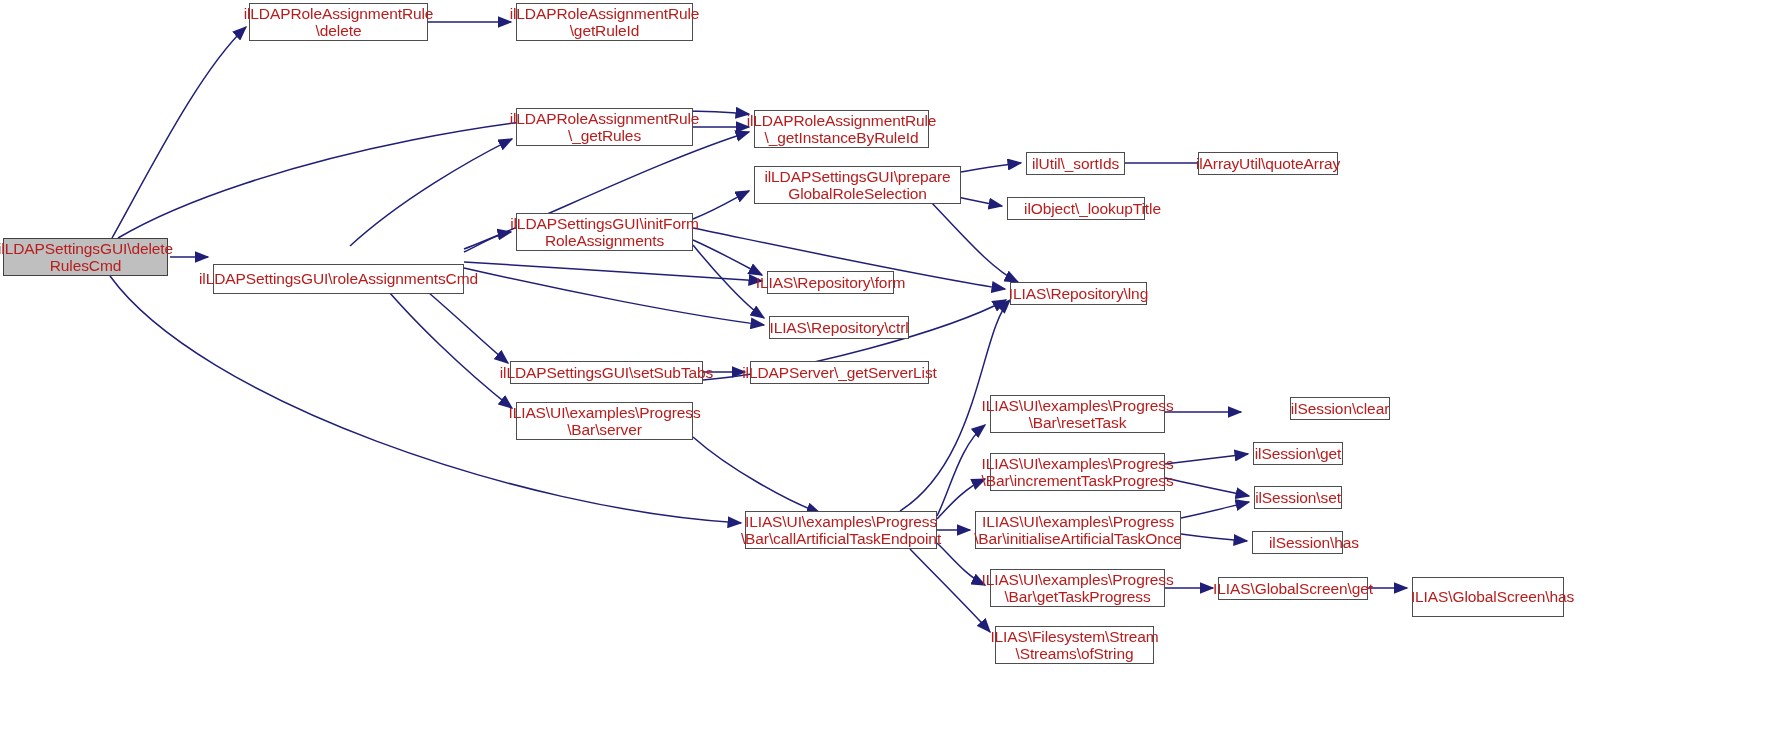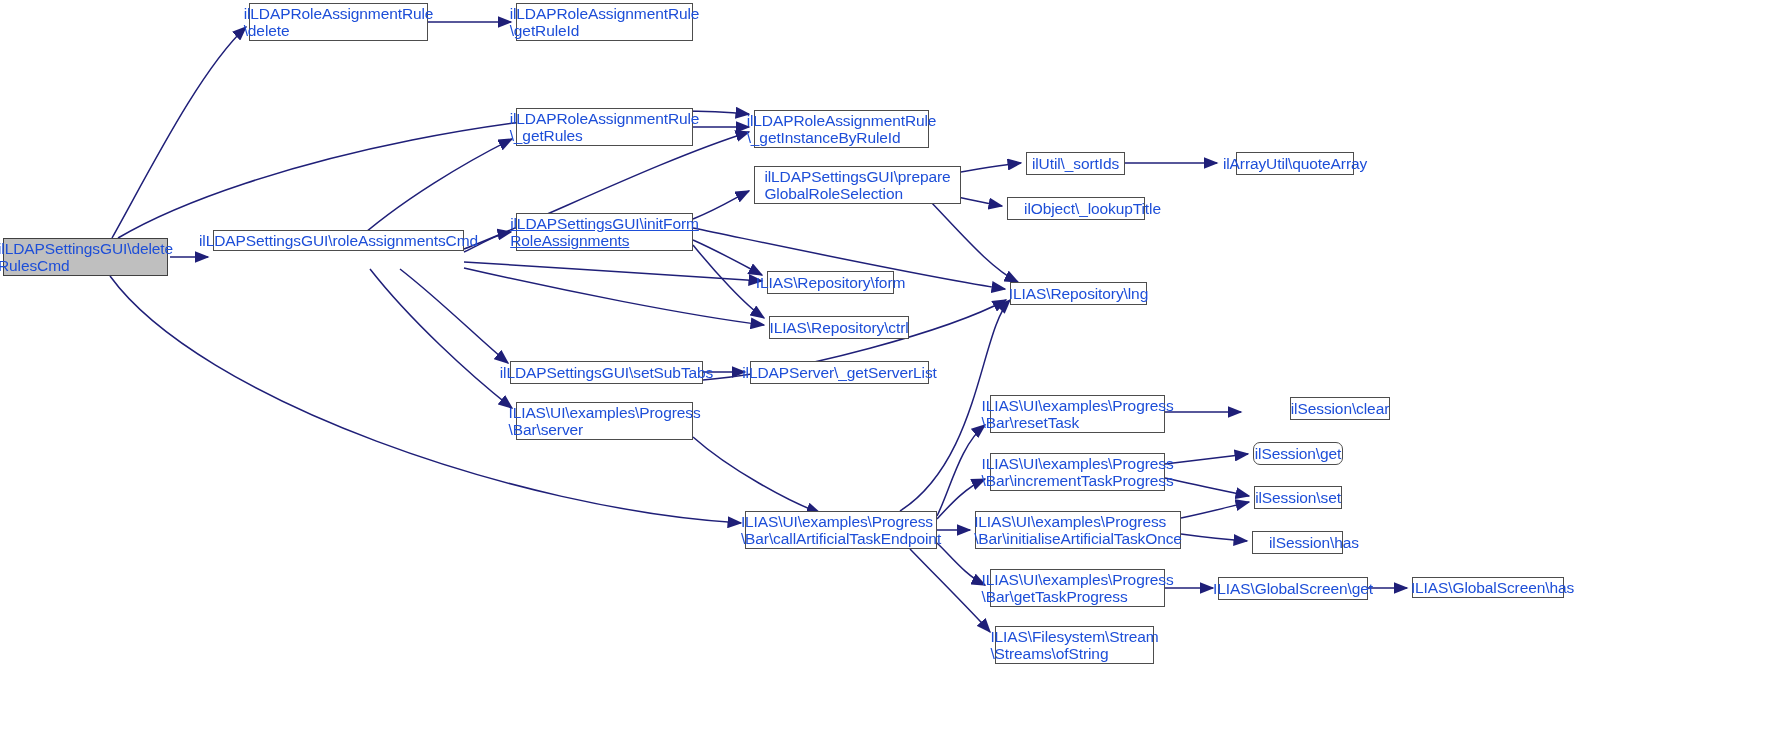--- a/index.html
+++ b/index.html
@@ -21,28 +21,28 @@
     top: 0;
     width: 1767px;
     height: 753px;
     pointer-events: none;
   }
   .node {
     position: absolute;
     box-sizing: border-box;
     border: 1.6px solid #4d4d4d;
     background: #ffffff;
-    color: #1d4ed8;
+    color: #b91c1c;
     font-size: 15.5px;
     line-height: 17.5px;
     letter-spacing: -0.1px;
     display: flex;
     align-items: center;
     justify-content: center;
-    text-align: left;
+    text-align: center;
     white-space: pre-line;
     padding: 0 3px;
     z-index: 2;
   }
   .node.root {
     background: #bfbfbf;
     border-color: #404040;
   }
   .node-label { display: block; }
 </style>
@@ -96,51 +96,51 @@
         <path d="M910,549 C940,580 975,615 990,632" fill="none" stroke="#1f1f78" stroke-width="1.5" marker-end="url(#arrow)"></path>
       </g>
   </svg>
   <div id="nodes">
       <div class="node root" style="left: 3px; top: 238px; width: 165px; height: 38px;"><span class="node-label">ilLDAPSettingsGUI\delete
 RulesCmd</span></div>
       <div class="node" style="left: 249px; top: 3px; width: 179px; height: 38px;"><span class="node-label">ilLDAPRoleAssignmentRule
 \delete</span></div>
       <div class="node" style="left: 516px; top: 3px; width: 177px; height: 38px;"><span class="node-label">ilLDAPRoleAssignmentRule
 \getRuleId</span></div>
-      <div class="node" style="left: 213px; top: 230px; width: 251px; height: 21px;"><span class="node-label">ilLDAPSettingsGUI\roleAssignmentsCmd</span></div>
+      <div class="node" style="left: 213px; top: 264px; width: 251px; height: 30px;"><span class="node-label">ilLDAPSettingsGUI\roleAssignmentsCmd</span></div>
       <div class="node" style="left: 516px; top: 108px; width: 177px; height: 38px;"><span class="node-label">ilLDAPRoleAssignmentRule
 \_getRules</span></div>
       <div class="node" style="left: 754px; top: 110px; width: 175px; height: 38px;"><span class="node-label">ilLDAPRoleAssignmentRule
 \_getInstanceByRuleId</span></div>
       <div class="node" style="left: 754px; top: 166px; width: 207px; height: 38px;"><span class="node-label">ilLDAPSettingsGUI\prepare
 GlobalRoleSelection</span></div>
       <div class="node" style="left: 1026px; top: 152px; width: 99px; height: 23px;"><span class="node-label">ilUtil\_sortIds</span></div>
-      <div class="node" style="left: 1236px; top: 152px; width: 118px; height: 23px;"><span class="node-label">ilArrayUtil\quoteArray</span></div>
+      <div class="node" style="left: 1198px; top: 152px; width: 140px; height: 23px;"><span class="node-label">ilArrayUtil\quoteArray</span></div>
       <div class="node" style="left: 1007px; top: 197px; width: 138px; height: 23px; padding-left: 36px;"><span class="node-label">ilObject\_lookupTitle</span></div>
-      <div class="node" style="left: 516px; top: 213px; width: 177px; height: 38px; text-decoration: underline;"><span class="node-label">ilLDAPSettingsGUI\initForm
+      <div class="node" style="left: 516px; top: 213px; width: 177px; height: 38px;"><span class="node-label">ilLDAPSettingsGUI\initForm
 RoleAssignments</span></div>
       <div class="node" style="left: 767px; top: 271px; width: 127px; height: 23px;"><span class="node-label">ILIAS\Repository\form</span></div>
       <div class="node" style="left: 1010px; top: 282px; width: 137px; height: 23px;"><span class="node-label">ILIAS\Repository\lng</span></div>
       <div class="node" style="left: 769px; top: 316px; width: 140px; height: 23px;"><span class="node-label">ILIAS\Repository\ctrl</span></div>
       <div class="node" style="left: 510px; top: 361px; width: 193px; height: 23px;"><span class="node-label">ilLDAPSettingsGUI\setSubTabs</span></div>
       <div class="node" style="left: 750px; top: 361px; width: 179px; height: 23px;"><span class="node-label">ilLDAPServer\_getServerList</span></div>
       <div class="node" style="left: 516px; top: 402px; width: 177px; height: 38px;"><span class="node-label">ILIAS\UI\examples\Progress
 \Bar\server</span></div>
       <div class="node" style="left: 990px; top: 395px; width: 175px; height: 38px;"><span class="node-label">ILIAS\UI\examples\Progress
 \Bar\resetTask</span></div>
       <div class="node" style="left: 1246px; top: 397px; width: 100px; height: 23px; margin-left: 44px;"><span class="node-label">ilSession\clear</span></div>
       <div class="node" style="left: 990px; top: 453px; width: 175px; height: 38px;"><span class="node-label">ILIAS\UI\examples\Progress
 \Bar\incrementTaskProgress</span></div>
-      <div class="node" style="left: 1253px; top: 442px; width: 90px; height: 23px; border-radius: 7px;"><span class="node-label">ilSession\get</span></div>
+      <div class="node" style="left: 1253px; top: 442px; width: 90px; height: 23px;"><span class="node-label">ilSession\get</span></div>
       <div class="node" style="left: 1254px; top: 486px; width: 88px; height: 23px;"><span class="node-label">ilSession\set</span></div>
       <div class="node" style="left: 745px; top: 511px; width: 192px; height: 38px;"><span class="node-label">ILIAS\UI\examples\Progress
 \Bar\callArtificialTaskEndpoint</span></div>
       <div class="node" style="left: 975px; top: 511px; width: 206px; height: 38px;"><span class="node-label">ILIAS\UI\examples\Progress
 \Bar\initialiseArtificialTaskOnce</span></div>
       <div class="node" style="left: 1252px; top: 531px; width: 91px; height: 23px; padding-left: 36px;"><span class="node-label">ilSession\has</span></div>
       <div class="node" style="left: 990px; top: 569px; width: 175px; height: 38px;"><span class="node-label">ILIAS\UI\examples\Progress
 \Bar\getTaskProgress</span></div>
       <div class="node" style="left: 1218px; top: 577px; width: 150px; height: 23px;"><span class="node-label">ILIAS\GlobalScreen\get</span></div>
-      <div class="node" style="left: 1412px; top: 577px; width: 152px; height: 21px; padding-left: 12px;"><span class="node-label">ILIAS\GlobalScreen\has</span></div>
+      <div class="node" style="left: 1412px; top: 577px; width: 152px; height: 40px; padding-left: 12px;"><span class="node-label">ILIAS\GlobalScreen\has</span></div>
       <div class="node" style="left: 995px; top: 626px; width: 159px; height: 38px;"><span class="node-label">ILIAS\Filesystem\Stream
 \Streams\ofString</span></div>
     </div>
 </div>
 
 </body></html>

